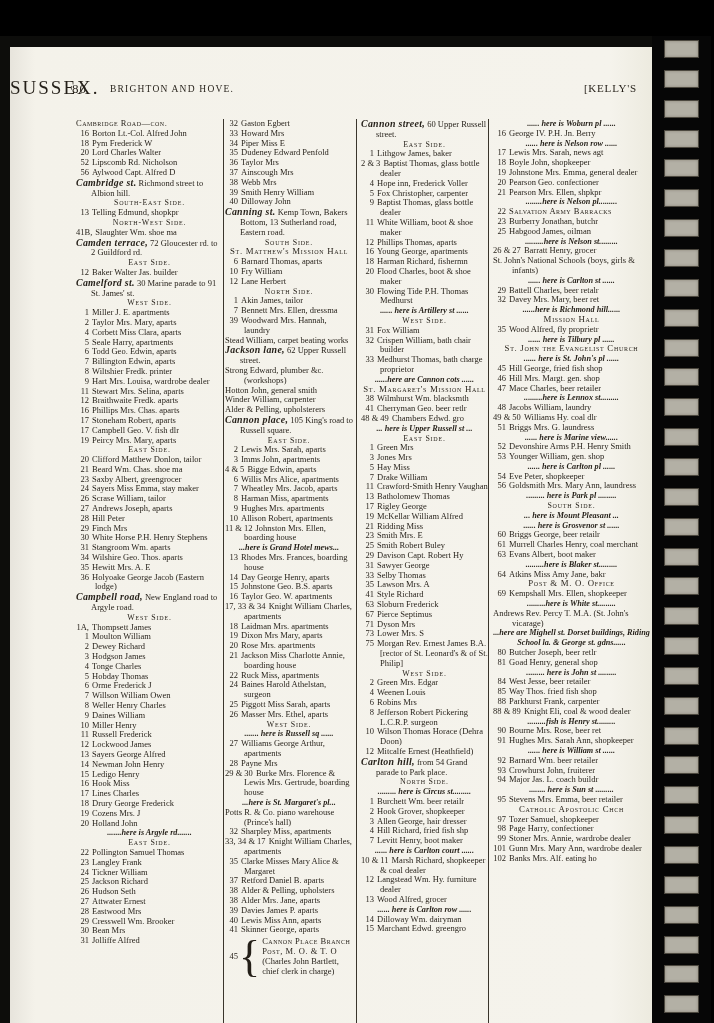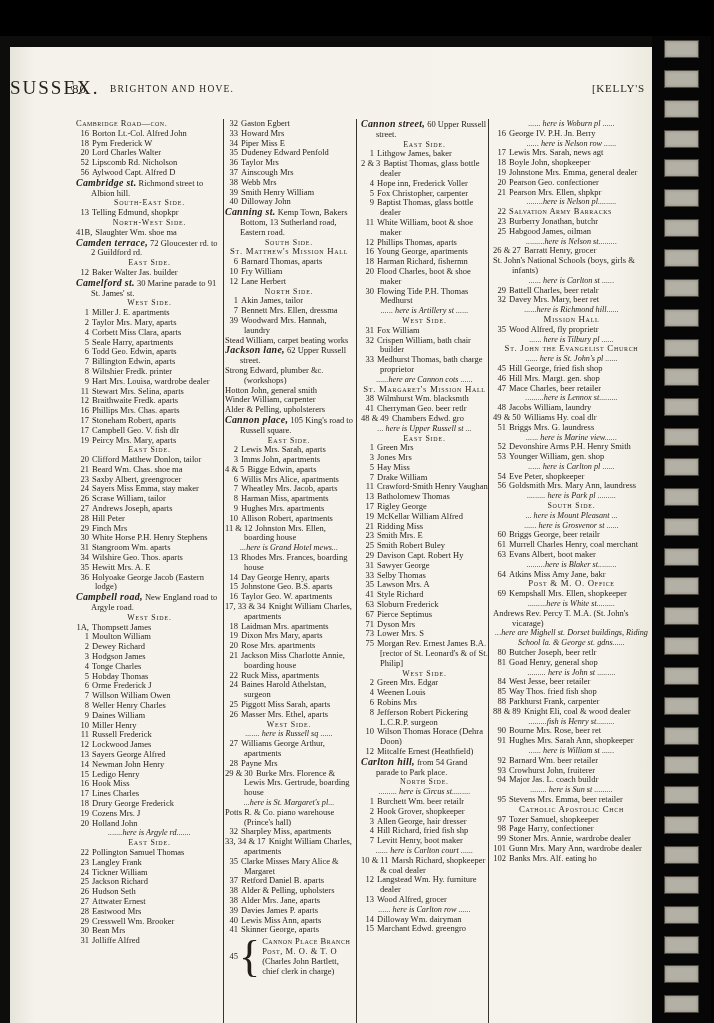--- a/index.html
+++ b/index.html
@@ -5,37 +5,37 @@
   html,body{margin:0;padding:0;background:#000;}
   .screen{position:relative;width:711px;height:1023px;background:#0d0d0b;overflow:hidden;
           font-family:"Liberation Serif","DejaVu Serif",serif;color:#241f18;margin-top:36px;}
   .paper{position:absolute;left:10px;top:11px;width:645px;height:999px;
          background:linear-gradient(90deg,#e7e4dc 0,#f4f2ea 25px,#f5f3ec 600px,#eceade 645px);
          overflow:hidden;}
   
   .pgnum{position:absolute;left:62px;top:34px;font-size:13px;letter-spacing:1px;}
   .runleft{position:absolute;left:100px;top:37px;font-size:9.5px;letter-spacing:1.2px;}
   .runcenter{position:absolute;left:0;right:0;top:30px;text-align:left;font-size:19px;letter-spacing:2px;}
-  .runright{position:absolute;right:10px;top:35px;font-size:11px;letter-spacing:0.8px;}
+  .runright{position:absolute;right:18px;top:35px;font-size:11px;letter-spacing:0.8px;}
   
   .col{position:absolute;top:72px;height:920px;overflow:hidden;font-size:8.5px;line-height:9.8px;}
   .col-a{left:66px;width:147px;}
   .col-b{left:215px;width:128px;}
   .col-c{left:351px;width:127px;}
   .col-d{left:483px;width:157px;}
   .vrule{position:absolute;top:72px;height:910px;width:1px;background:#3a352c;}
   .vr1{left:213px;} .vr2{left:346px;} .vr3{left:478px;}
   .col p{margin:0;}
   .entry{padding-left:19px;text-indent:-19px;}
   .num{display:inline-block;width:13px;text-indent:0;text-align:right;margin-right:3px;white-space:nowrap;}
   .num.wide{width:auto;min-width:13px;}
   .capstxt{font-variant:small-caps;letter-spacing:0.5px;}
   .side{text-align:center;font-variant:small-caps;letter-spacing:0.8px;font-size:7.9px;margin:1px 0;}
   .capsline{text-align:center;font-variant:small-caps;letter-spacing:0.7px;font-size:8.8px;}
-  .here{font-style:italic;text-align:center;font-size:8.2px;}
+  .here{font-style:italic;text-align:center;font-size:8.2px;font-weight:bold;}
   .street{margin:4px 0 2px;padding-left:15px;text-indent:-15px;}
   .street .sname{font-weight:bold;font-size:9.9px;letter-spacing:0.3px;font-style:italic;}
   .con{font-variant:small-caps;letter-spacing:0.5px;margin-bottom:1px;}
   .brace-row{display:flex;align-items:stretch;margin-top:2px;}
   .brace-num{width:13px;text-align:right;margin-right:1px;align-self:center;}
   .brace-char{font-size:44px;line-height:40px;align-self:center;font-weight:300;margin-right:2px;}
   .brace-lines{flex:1;}
   .brace-lines .bcaps{font-variant:small-caps;letter-spacing:0.5px;}
   
   .strip{position:absolute;right:0;top:0;width:59px;height:1023px;background:#060606;}

